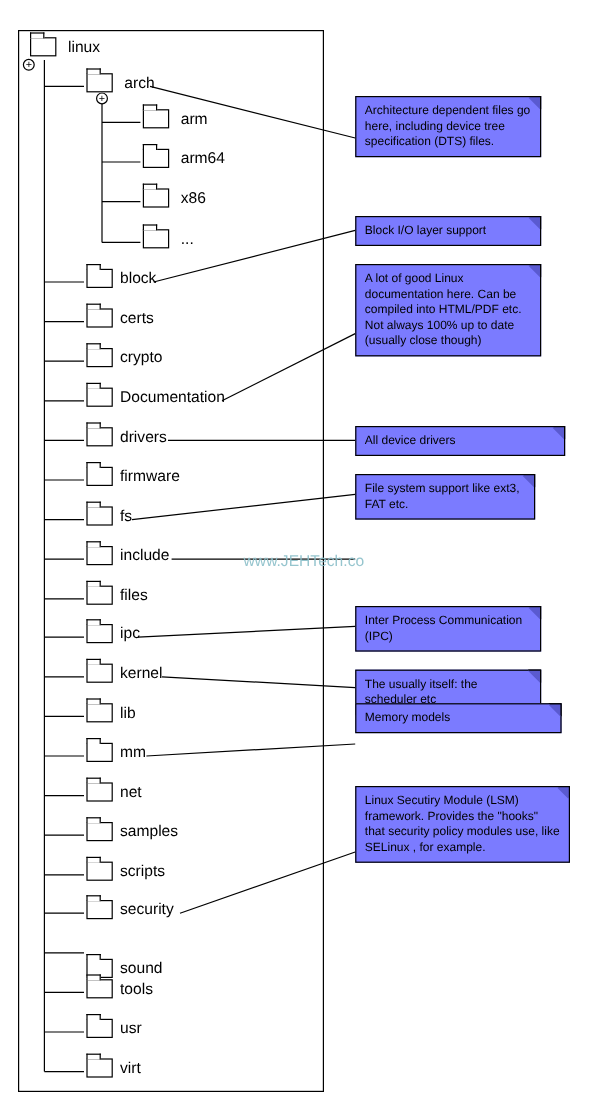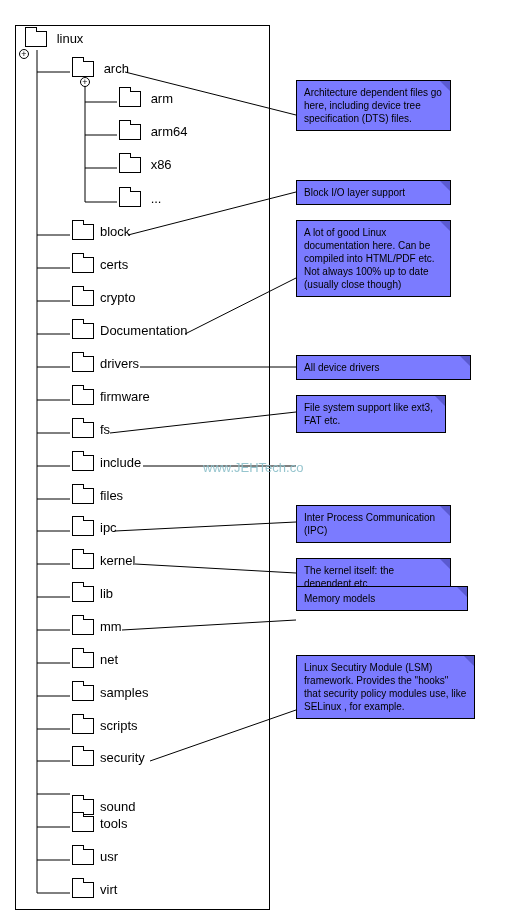--- a/index.html
+++ b/index.html
@@ -227,19 +227,19 @@
   <div class="node" style="left:72px; top:815px"><span class="folder-icon"></span><span class="node-label">tools</span></div>
   <div class="node" style="left:72px; top:848px"><span class="folder-icon"></span><span class="node-label">usr</span></div>
   <div class="node" style="left:72px; top:881px"><span class="folder-icon"></span><span class="node-label">virt</span></div>
 
   <div class="note" style="left:296px; top:80px; width:155px"><span>Architecture dependent files go here, including device tree specification (DTS) files.</span></div>
   <div class="note" style="left:296px; top:180px; width:155px"><span>Block I/O layer support</span></div>
   <div class="note" style="left:296px; top:220px; width:155px"><span>A lot of good Linux documentation here. Can be compiled into HTML/PDF etc. Not always 100% up to date (usually close though)</span></div>
   <div class="note" style="left:296px; top:355px; width:175px"><span>All device drivers</span></div>
   <div class="note" style="left:296px; top:395px; width:150px"><span>File system support like ext3, FAT etc.</span></div>
   <div class="note" style="left:296px; top:505px; width:155px"><span>Inter Process Communication (IPC)</span></div>
-  <div class="note" style="left:296px; top:558px; width:155px"><span>The kernel itself: the dependent etc</span></div>
+  <div class="note" style="left:296px; top:558px; width:155px"><span>The usually itself: the scheduler etc</span></div>
   <div class="note" style="left:296px; top:586px; width:172px"><span>Memory models</span></div>
   <div class="note" style="left:296px; top:655px; width:179px"><span>Linux Secutiry Module (LSM) framework. Provides the "hooks" that security policy modules use, like SELinux , for example.</span></div>
 
   <div class="watermark" style="left:203px; top:460px">www.JEHTech.co</div>
 
 </div>
 
 </body></html>

